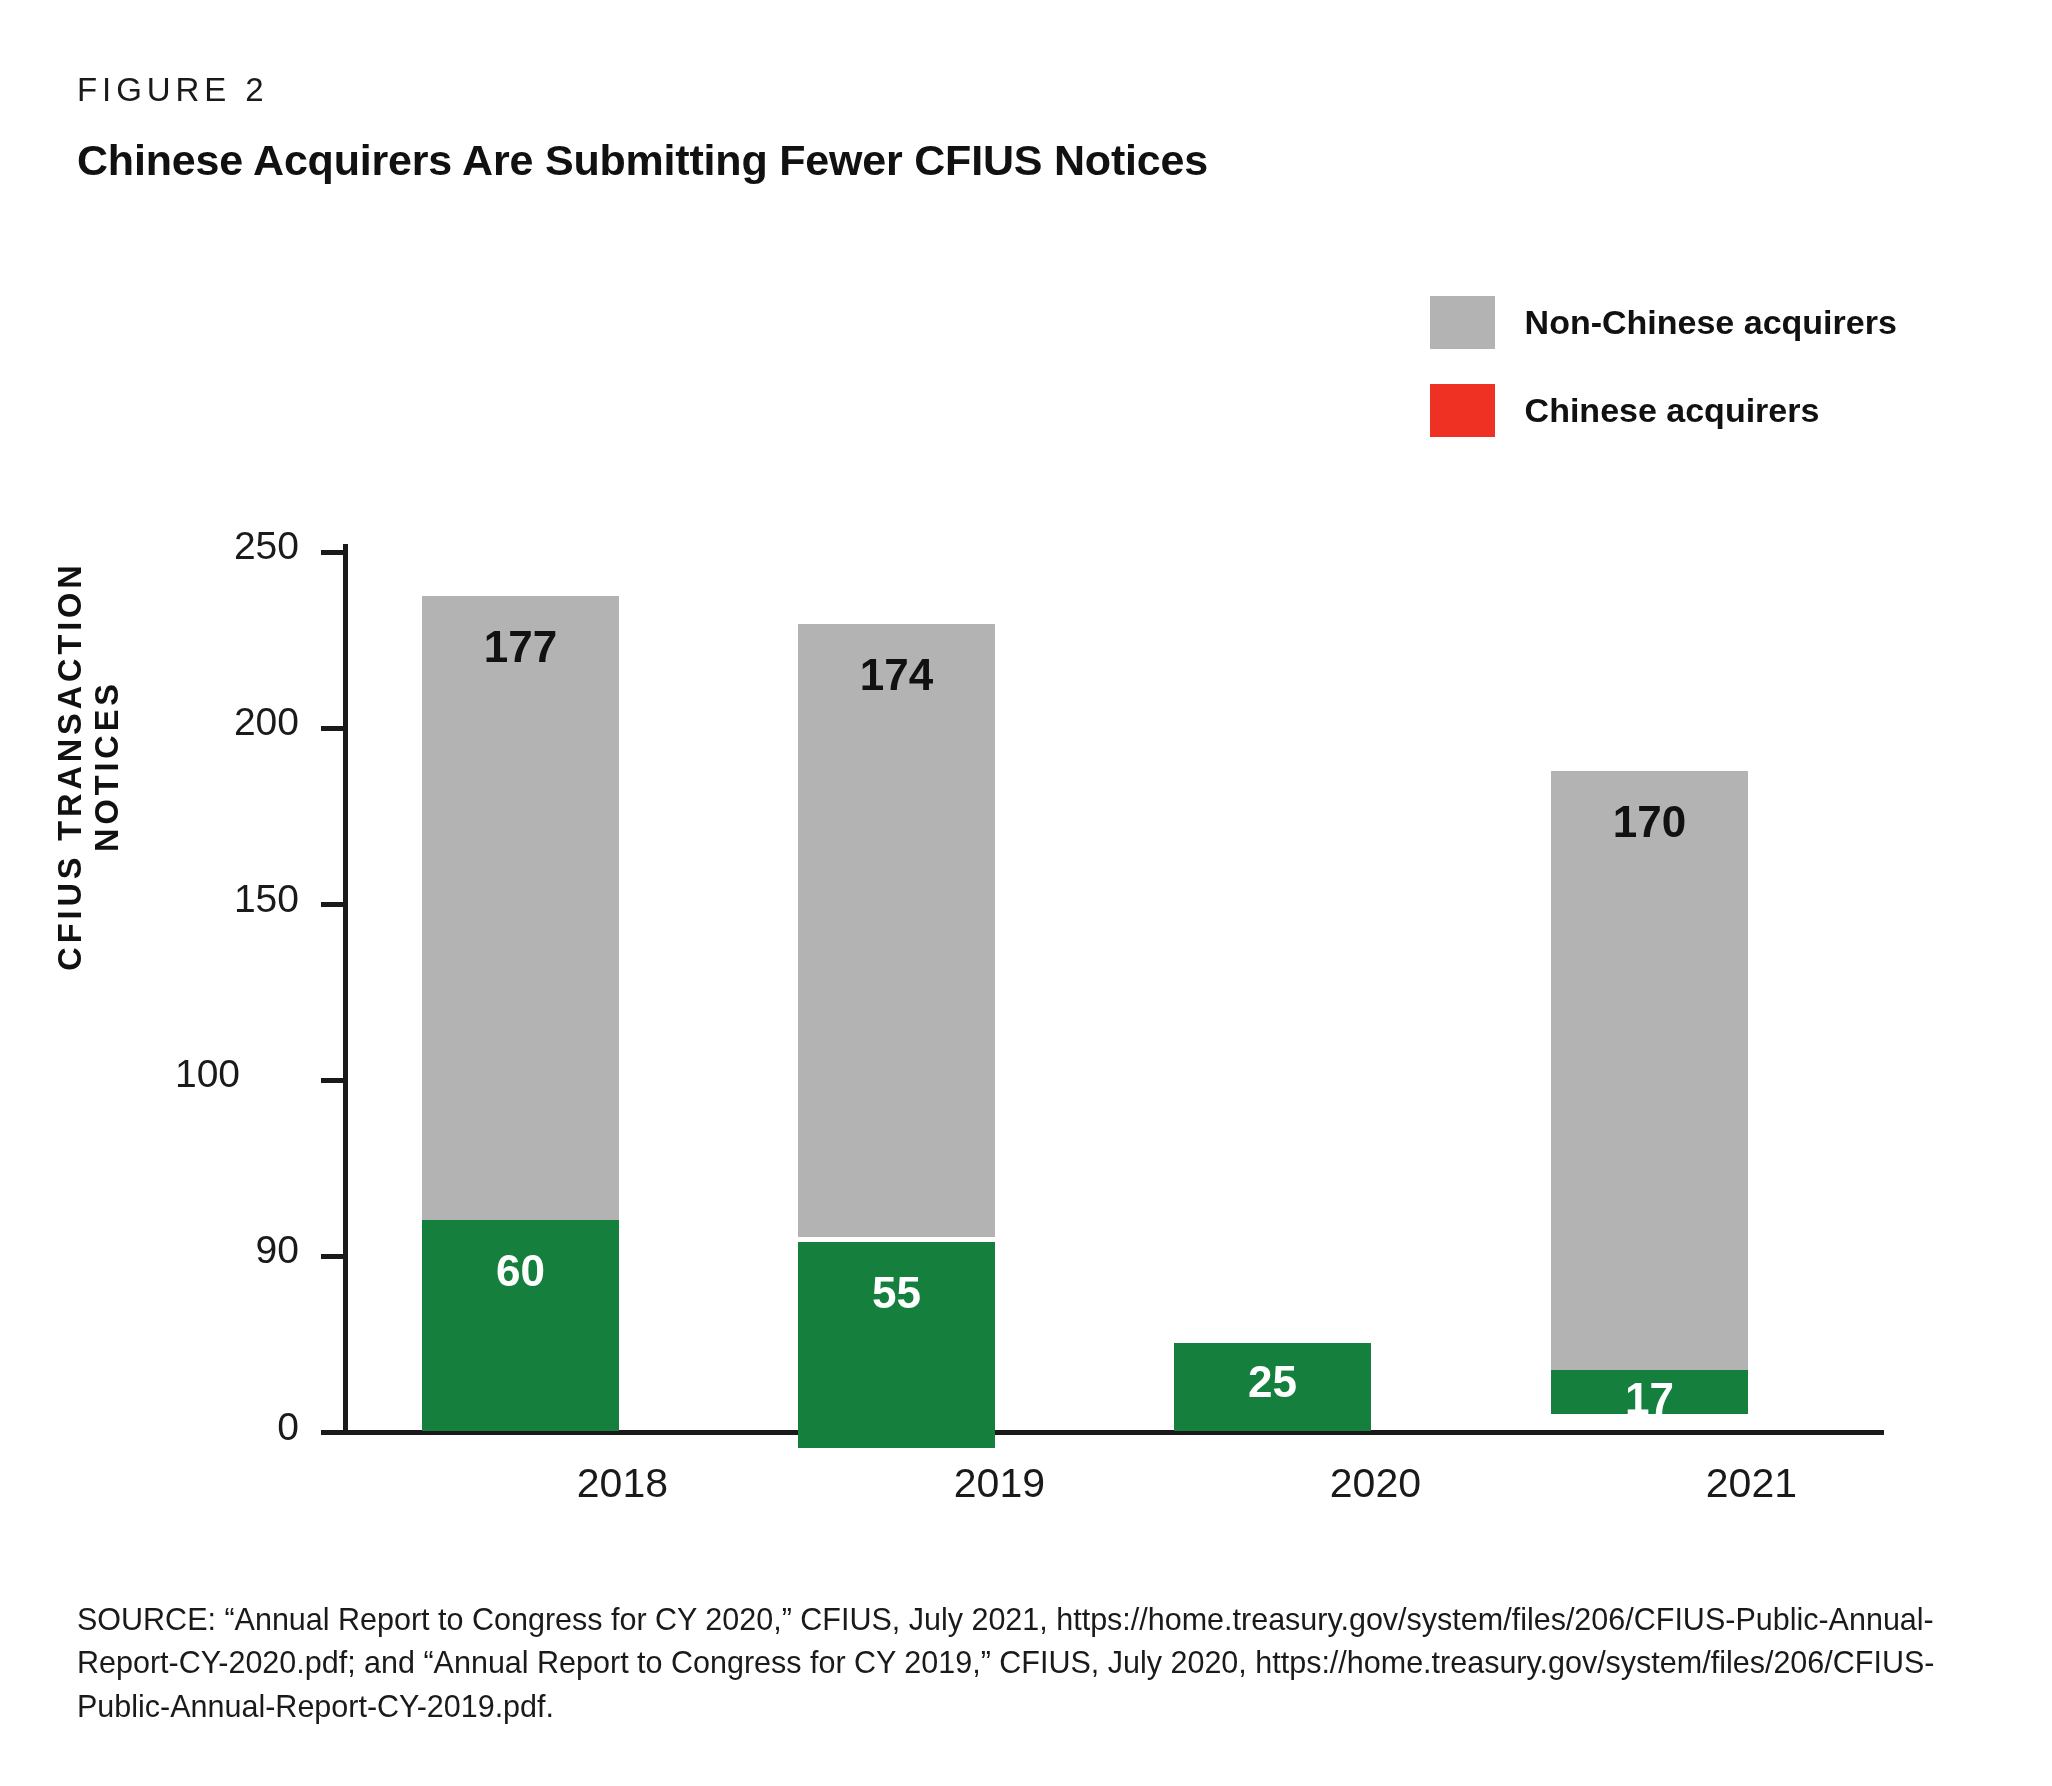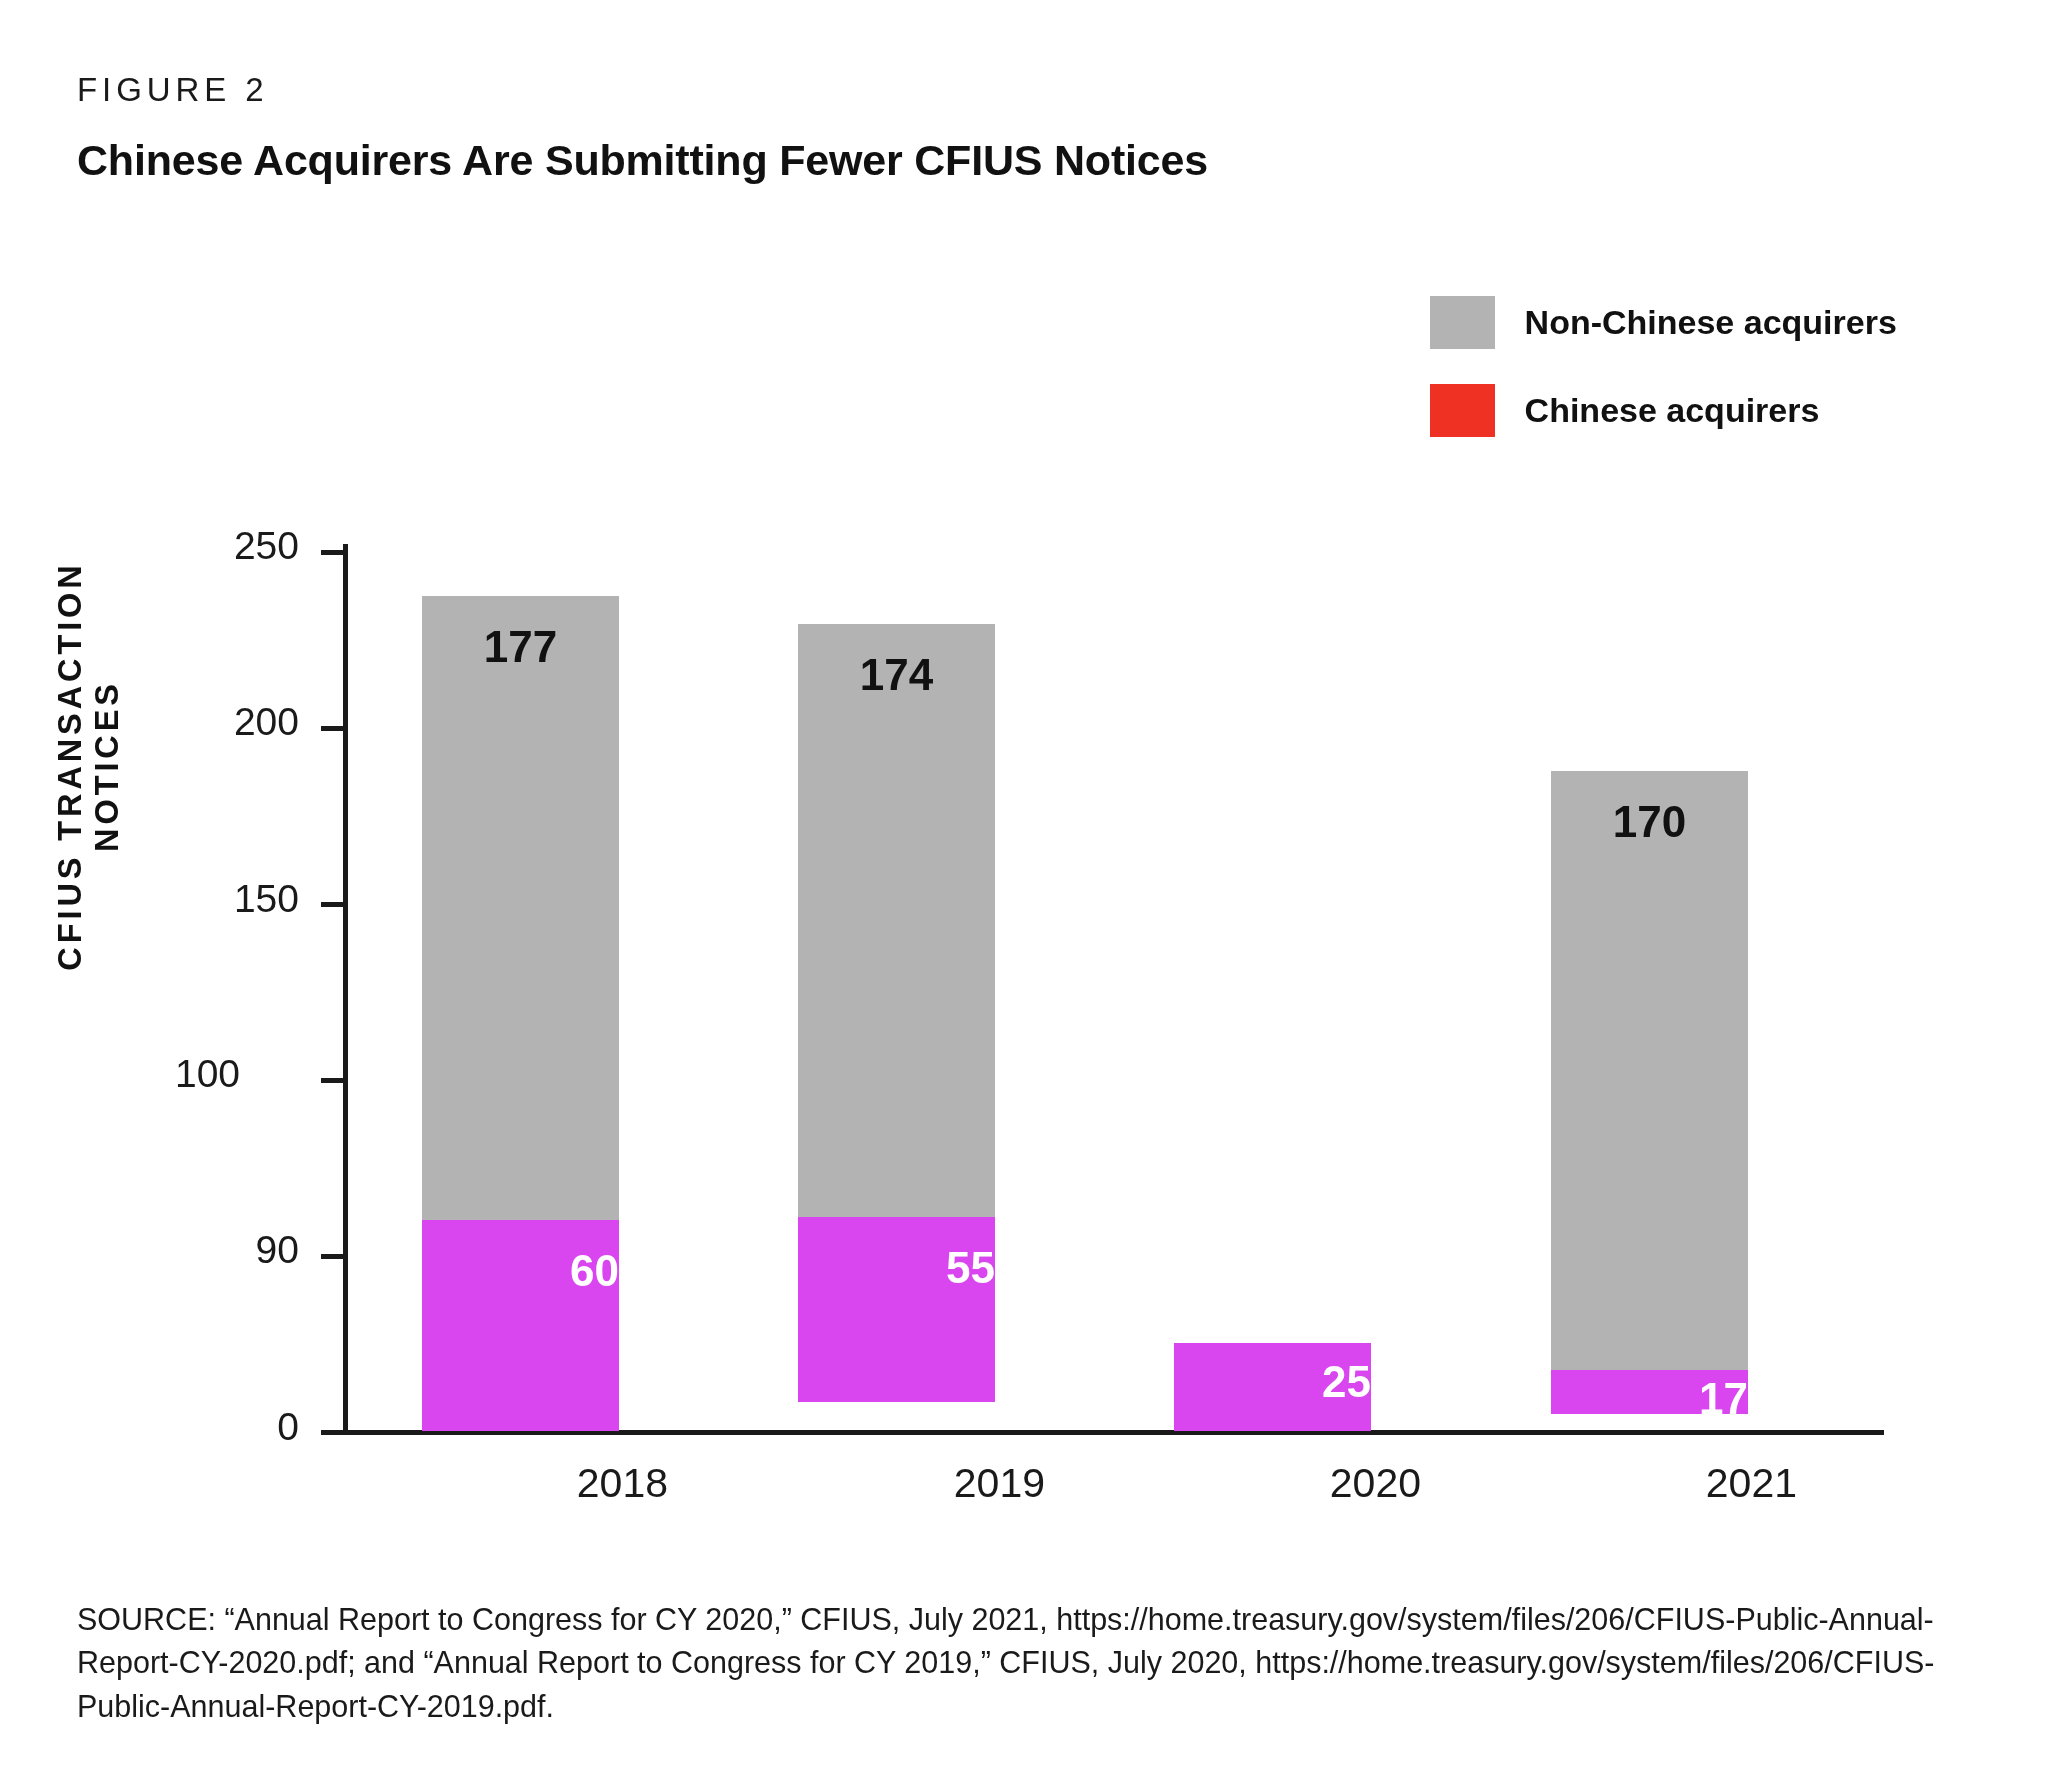--- a/index.html
+++ b/index.html
@@ -132,21 +132,21 @@
     display: flex;
     justify-content: center;
   }
   .seg-label {
     font-size: 44px;
     font-weight: bold;
     margin-top: 25.6px;
   }
   .seg-gray { background: #b3b3b3; }
   .seg-gray .seg-label { color: #111111; }
-  .seg-red { background: #d946ef; justify-content: flex-end; }
+  .seg-red { background: #15803d; }
   .seg-red .seg-label { color: #ffffff; }
 
   .x-cat {
     position: absolute;
     width: 296px;
     text-align: right;
     font-size: 41px;
     color: #1a1a1a;
     top: 1460px;
   }
@@ -213,21 +213,21 @@
       <div class="seg seg-red" style="top:624px; height:211px;">
         <span class="seg-label">60</span>
       </div>
     </div>
     <div class="x-cat" style="left:372px;">2018</div>
 
     <div class="bar-stack" style="left:798px; top:624px; height:807px;">
       <div class="seg seg-gray" style="top:0px; height:613px;">
         <span class="seg-label">174</span>
       </div>
-      <div class="seg seg-red" style="top:593px; height:185px;">
+      <div class="seg seg-red" style="top:618px; height:206px;">
         <span class="seg-label">55</span>
       </div>
     </div>
     <div class="x-cat" style="left:749px;">2019</div>
 
     <div class="bar-stack" style="left:1174px; top:617px; height:814px;">
       <div class="seg seg-red" style="top:726px; height:88px;">
         <span class="seg-label" style="margin-top:13.8px;">25</span>
       </div>
     </div>

